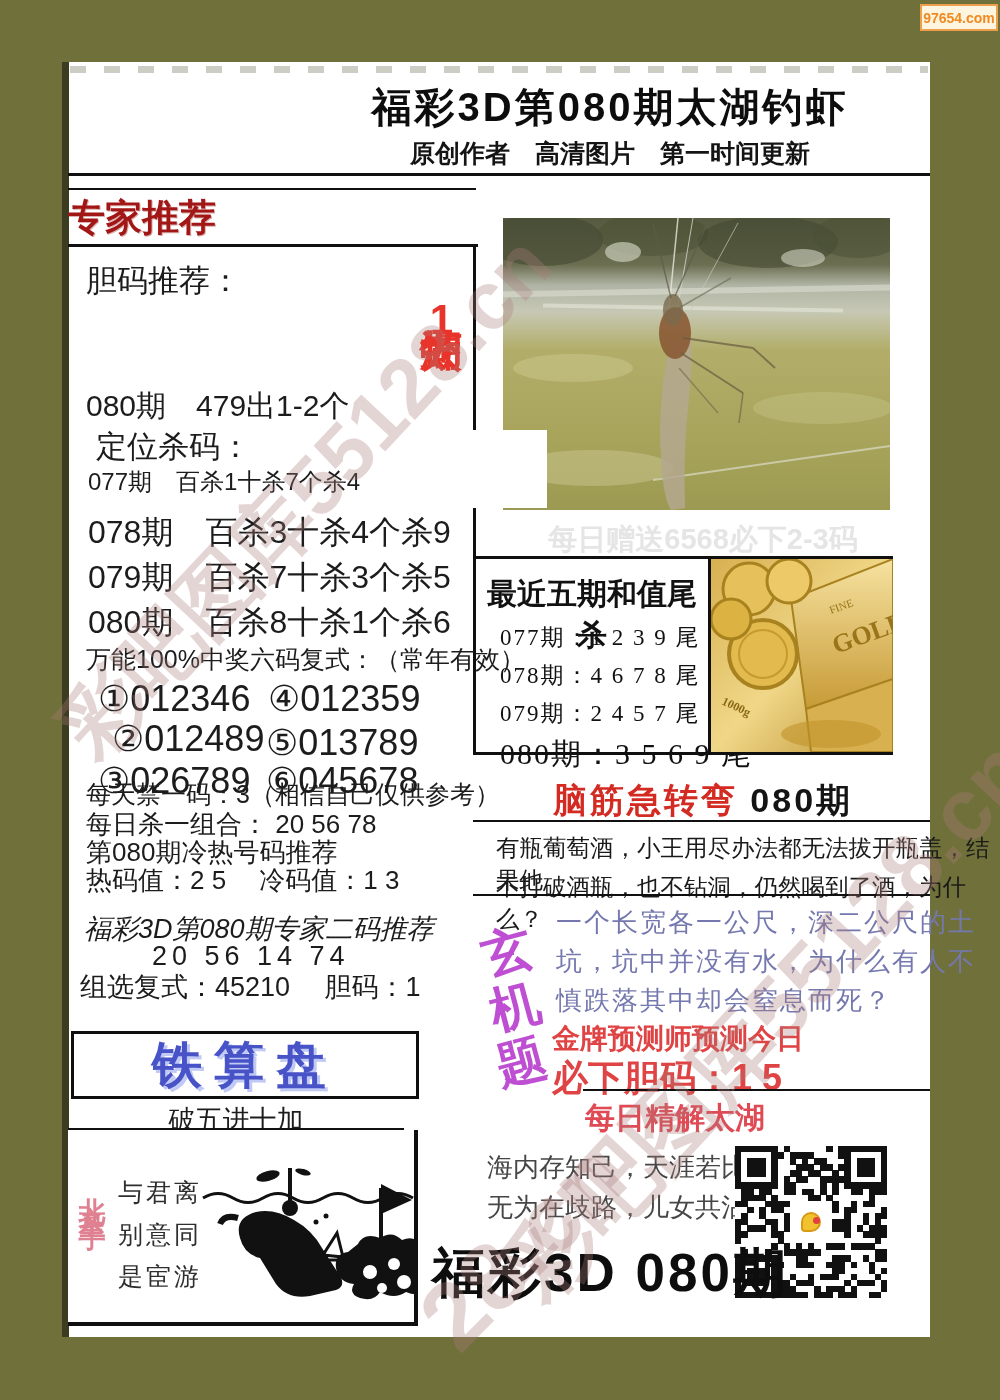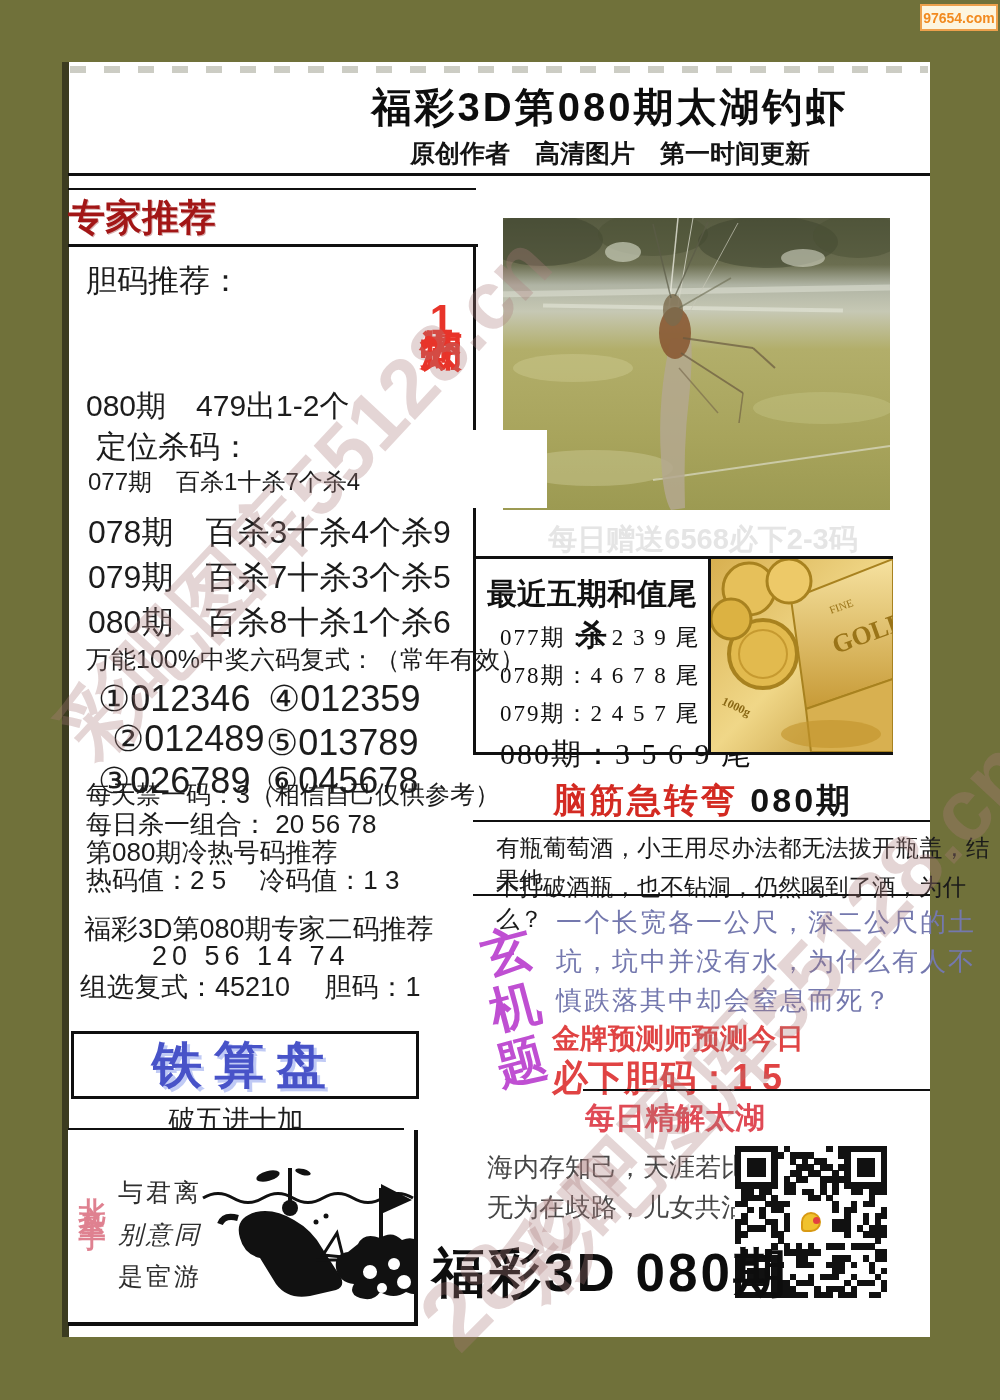--- a/index.html
+++ b/index.html
@@ -84,21 +84,21 @@
   <div class="abs lt" style="left:268px;top:678px;font-size:36px;">④012359</div>
   <div class="abs lt" style="left:112px;top:718px;font-size:36px;">②012489</div>
   <div class="abs lt" style="left:266px;top:722px;font-size:36px;">⑤013789</div>
   <div class="abs lt" style="left:98px;top:760px;font-size:36px;">③026789</div>
   <div class="abs lt" style="left:266px;top:760px;font-size:36px;">⑥045678</div>
 
   <div class="abs lt" style="left:86px;top:778px;font-size:25px;">每天禁一码：3（相信自己仅供参考）</div>
   <div class="abs lt" style="left:86px;top:807px;font-size:26px;">每日杀一组合： 20  56  78</div>
   <div class="abs lt" style="left:86px;top:835px;font-size:26px;">第080期冷热号码推荐</div>
   <div class="abs lt" style="left:86px;top:863px;font-size:26px;">热码值：2  5　 冷码值：1  3</div>
-  <div class="abs lt" style="left:84px;top:911px;font-size:27px;">福彩3D第080期专家二码推荐</div>
+  <div class="abs lt" style="left:84px;top:911px;font-size:27px;font-style:italic;">福彩3D第080期专家二码推荐</div>
   <div class="abs lt" style="left:152px;top:941px;font-size:27px;letter-spacing:5px;">20  56  14  74</div>
   <div class="abs lt" style="left:80px;top:969px;font-size:27px;">组选复式：45210 　胆码：1</div>
 
   <div class="abs tsp-box">
     <span class="tsp">铁算盘</span>
   </div>
   <div class="abs lt" style="left:68px;top:1102px;width:336px;text-align:center;font-size:27px;">破五进十加</div>
   <div class="abs hline" style="left:68px;top:1128px;width:336px;height:3px;"></div>
 
   <div class="abs vert-red">太湖钓虾1</div>
@@ -511,21 +511,21 @@
     <div class="qrlogo">
         <div class="drop"></div>
       </div>
   </div>
 
   <div class="abs" style="left:432px;top:1238px;font-size:53px;font-weight:bold;color:#0d0d0d;letter-spacing:3px;">福彩3D 080期</div>
 
   <div class="abs blbox"></div>
   <div class="abs bjss">北京圣手</div>
   <div class="abs" style="left:118px;top:1176px;font-size:25px;color:#2e2e2e;letter-spacing:3px;">与君离</div>
-  <div class="abs" style="left:118px;top:1218px;font-size:25px;color:#2e2e2e;letter-spacing:3px;font-style:italic;">别意同</div>
+  <div class="abs" style="left:118px;top:1218px;font-size:25px;color:#2e2e2e;letter-spacing:3px;">别意同</div>
   <div class="abs" style="left:118px;top:1260px;font-size:25px;color:#2e2e2e;letter-spacing:3px;">是宦游</div>
 
   <svg class="abs" style="left:198px;top:1160px;" width="220" height="150" viewBox="0 0 220 150">
     <path d="M5,38 q15,-9 30,0 t30,0 t30,0 t30,0 t30,0 t30,0 t30,0" fill="none" stroke="#111" stroke-width="3"></path>
     <line x1="92" y1="8" x2="92" y2="42" stroke="#111" stroke-width="4"></line>
     <ellipse cx="70" cy="16" rx="12" ry="5" fill="#111" transform="rotate(-15 70 16)"></ellipse>
     <ellipse cx="105" cy="12" rx="8" ry="3" fill="#111" transform="rotate(15 105 12)"></ellipse>
     <circle cx="92" cy="48" r="8" fill="#111"></circle>
     <path d="M58,52 q-22,6 -16,26 q4,16 20,20 l16,26 q12,16 34,12 l26,-6 q10,-4 4,-14 l-18,-28 q-10,-18 -28,-28 q-20,-12 -38,-8 Z" fill="#111"></path>
     <path d="M40,58 q-14,-4 -18,6" fill="none" stroke="#111" stroke-width="6"></path>

